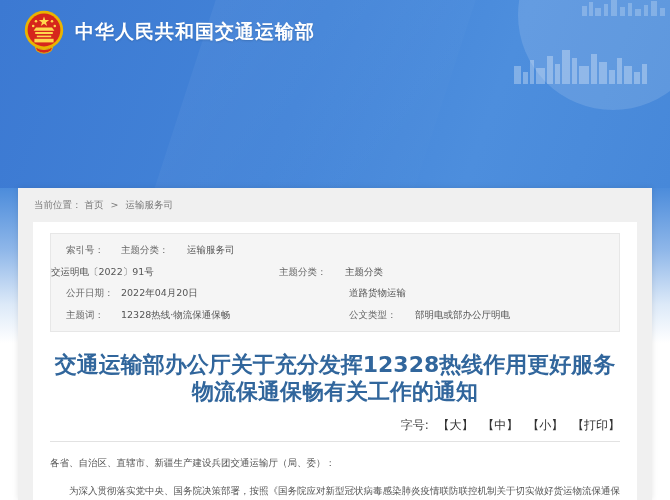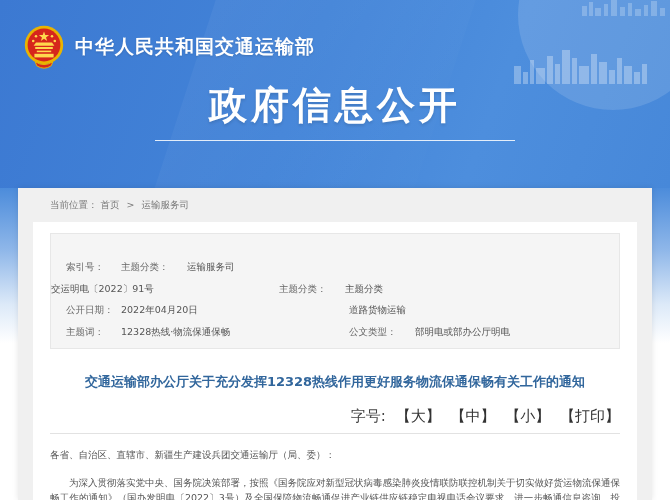--- a/index.html
+++ b/index.html
@@ -22,21 +22,21 @@
     background:rgba(255,255,255,0.13);
   }
   .skyline { position:absolute; top:48px; right:18px; opacity:0.55; }
   .corner-skyline { position:absolute; top:0; right:0; opacity:0.5; }
   .ray {
     position:absolute; top:-40px; left:180px; width:260px; height:300px;
     background:linear-gradient(120deg,rgba(255,255,255,0.05),rgba(255,255,255,0));
     transform:skewX(-18deg);
   }
   .site-head {
-    position:absolute; top:25px; left:24px;
+    position:absolute; top:10px; left:24px;
     display:flex; align-items:center; gap:11px;
   }
   .emblem { display:block; line-height:0; }
   .site-name {
     color:#ffffff; font-size:19px; font-weight:bold; letter-spacing:1px;
     text-shadow:0 1px 2px rgba(0,0,0,0.15);
   }
   .banner-title-wrap { position:absolute; top:80px; left:0; width:100%; text-align:center; }
   .banner-title {
     color:#ffffff; font-size:38px; font-weight:bold; letter-spacing:4px;
@@ -54,52 +54,52 @@
   }
 
   
   .panel {
     position:absolute; top:188px; left:18px; right:18px; bottom:0;
     background:#f0f0f0; z-index:3;
     box-shadow:0 0 6px rgba(0,0,0,0.10);
     display:flex; flex-direction:column;
   }
   .breadcrumb {
-    height:34px; padding:11px 32px 0; font-size:9.5px; color:#777;
+    height:34px; padding:11px 16px 0; font-size:9.5px; color:#777;
     flex:0 0 auto;
   }
   .breadcrumb a { color:#777; text-decoration:none; cursor:pointer; }
   .crumb-sep { margin:0 4px; }
 
   
   .card {
     flex:1 1 auto; margin:0 15px; background:#ffffff;
     padding:11px 17px 0;
   }
 
   
   .meta-table {
     background:#f5f5f5; border:1px solid #e7e7e7;
-    padding:22px 0 6px;
+    padding:5px 0 6px;
   }
   .meta-row { display:flex; line-height:21.5px; font-size:9.5px; }
   .meta-label  { width:70px;  padding-left:15px; color:#666; flex:0 0 auto; }
   .meta-value  { width:228px; color:#555; flex:0 0 auto; overflow:hidden; white-space:nowrap; }
   .meta-label2 { width:66px;  color:#666; flex:0 0 auto; }
   .meta-value2 { flex:1 1 auto; color:#555; overflow:hidden; white-space:nowrap; }
 
   
   .doc-title {
     margin:19px auto 0; max-width:572px;
-    text-align:center; font-size:13px; font-weight:bold;
+    text-align:center; font-size:22px; font-weight:bold;
     color:#31669c; line-height:27px;
   }
   .controls-row {
     margin-top:12px; padding-bottom:7px; border-bottom:1px solid #e2e2e2;
-    text-align:right; font-size:15px; color:#444;
+    text-align:right; font-size:12px; color:#444;
   }
   .controls-row .ctl { margin-left:5px; cursor:pointer; color:#333; }
   .doc-body { margin-top:13px; font-size:9.5px; color:#555; line-height:15.5px; }
   .doc-body .salutation { margin-bottom:12px; }
   .doc-body .para { text-indent:2em; text-align:justify; }
 </style>
 </head>
 <body>
 
 <div class="bg-fade"></div>
@@ -158,24 +158,20 @@
         <path d="M12 26 L38 26 L35 22 L15 22 Z" fill="#ffd84d"></path>
         <rect x="14" y="27.5" width="22" height="2.5" fill="#ffd84d"></rect>
         <rect x="16" y="32" width="18" height="2" fill="#ffd84d"></rect>
         <rect x="13" y="36" width="24" height="4.5" fill="#ffd84d"></rect>
         <path d="M14 46 Q25 53 36 46 L34 51 Q25 57 16 51 Z" fill="#d6261c" stroke="#e9b400" stroke-width="1.2"></path>
       </svg>
     </span>
     <span class="site-name">中华人民共和国交通运输部</span>
   </div>
 
-  <div class="banner-title-wrap">
-    <div class="banner-title">政府信息公开</div>
-    <div class="banner-underline"></div>
-  </div>
 </div>
 
 <div class="panel">
 
   <div class="breadcrumb">
     <span>当前位置：</span>
     <a>首页</a>
     <span class="crumb-sep">&gt;</span>
     <a>运输服务司</a>
   </div>

